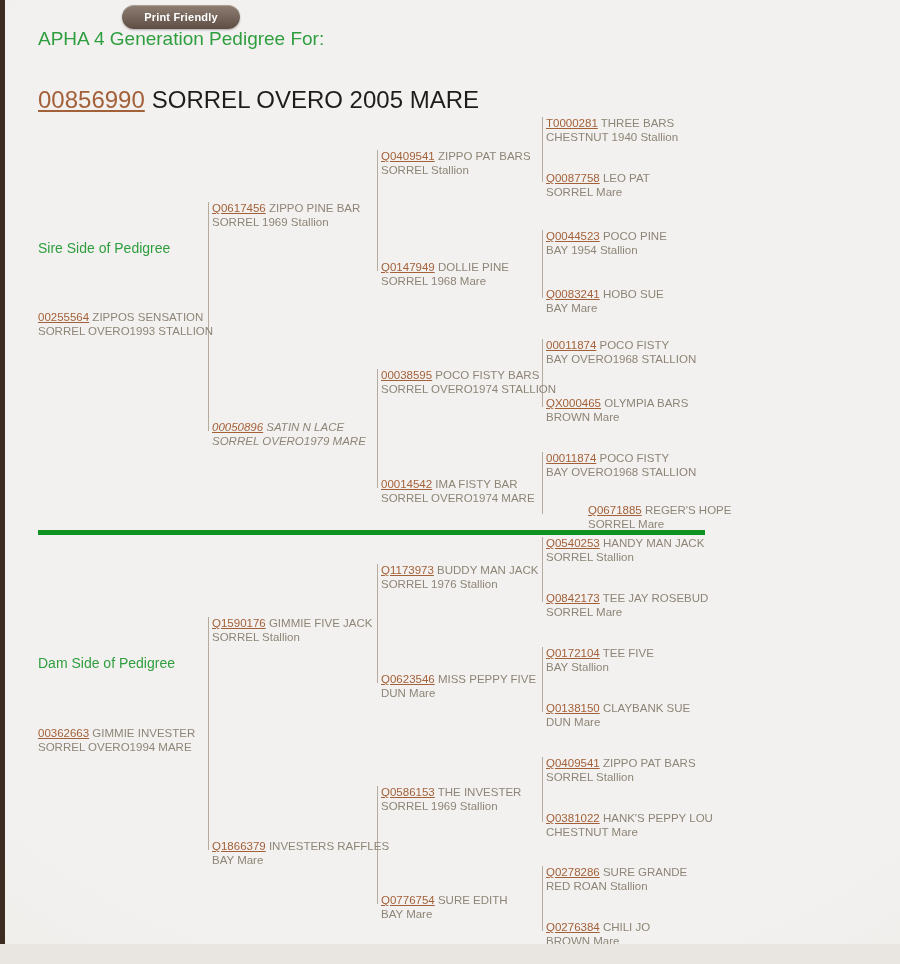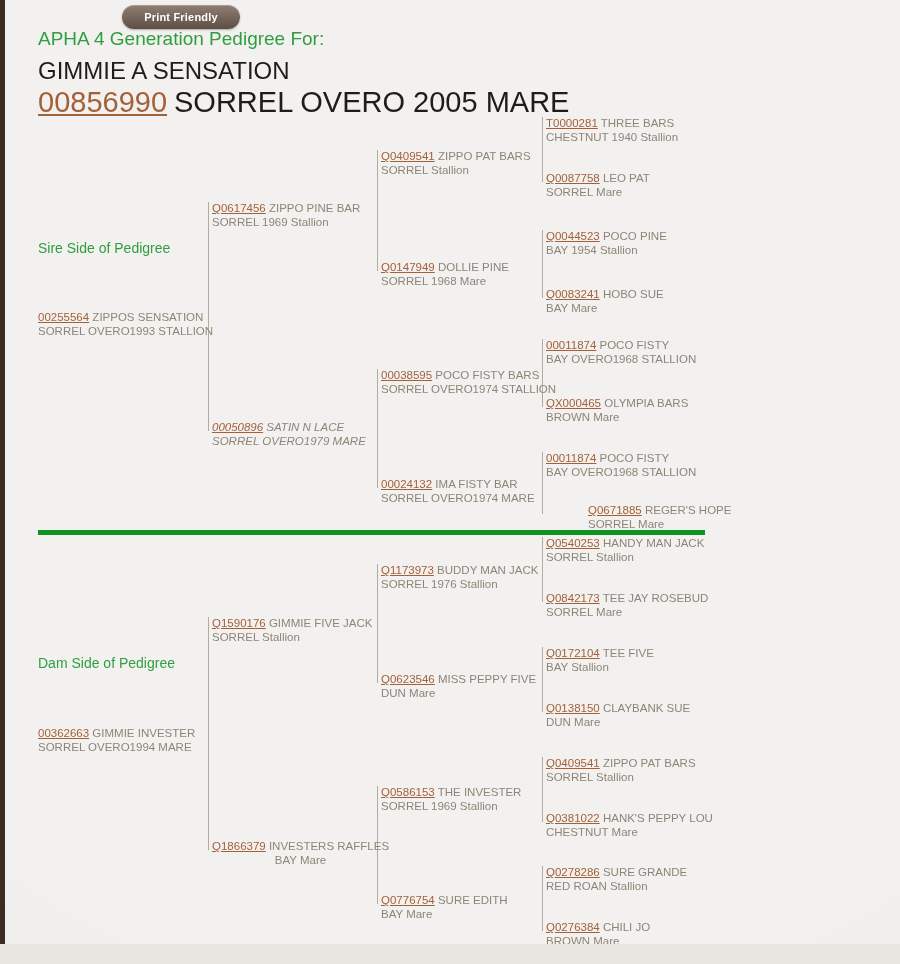--- a/index.html
+++ b/index.html
@@ -23,21 +23,21 @@
   .title{
     position:absolute; left:38px; top:28px;
     font-size:19px; color:#2f9e3f; white-space:nowrap;
   }
   .horse-name{
     position:absolute; left:38px; top:57px;
     font-size:24px; color:#1e1d1b; white-space:nowrap;
   }
   .horse-idline{
     position:absolute; left:38px; top:86px;
-    font-size:29px; color:#1e1d1b; white-space:nowrap;
+    font-size:24px; color:#1e1d1b; white-space:nowrap;
   }
   .horse-idline a{ color:#a3613a; text-decoration:underline; cursor:pointer;}
   .horse-idline .details{ margin-left:7px; }
   .side-label{
     position:absolute; left:38px;
     font-size:14px; color:#2f9e3f; white-space:nowrap;
   }
   .entry{
     position:absolute; font-size:11.5px; line-height:13.5px;
     color:#8d8577; white-space:nowrap;
@@ -55,21 +55,20 @@
 </head>
 <body>
 
 <div class="page">
   <div class="left-strip"></div>
 
   <button class="print-btn">Print Friendly</button>
 
   <div class="title">APHA 4 Generation Pedigree For:</div>
 
-  <div class="horse-name">GIMMIE A SENSATION</div>
 
   <div class="horse-idline">
     <a href="#">00856990</a><span class="details">SORREL OVERO 2005 MARE</span>
   </div>
 
   <div class="side-label" style="top:240px">Sire Side of Pedigree</div>
 
   <div class="side-label" style="top:655px">Dam Side of Pedigree</div>
 
   <div id="lines">
@@ -90,25 +89,25 @@
     </div>
 
   <div class="divider"></div>
 
   <div id="entries">
       <div class="entry" style="left: 38px; top: 311px;"><a class="hid" href="#">00255564</a><span class="hname"> ZIPPOS SENSATION</span><div class="hinfo">SORREL OVERO1993 STALLION</div></div>
       <div class="entry" style="left: 38px; top: 727px;"><a class="hid" href="#">00362663</a><span class="hname"> GIMMIE INVESTER</span><div class="hinfo">SORREL OVERO1994 MARE</div></div>
       <div class="entry" style="left: 212px; top: 202px;"><a class="hid" href="#">Q0617456</a><span class="hname"> ZIPPO PINE BAR</span><div class="hinfo">SORREL 1969 Stallion</div></div>
       <div class="entry" style="left: 212px; top: 421px; font-style: italic;"><a class="hid" href="#">00050896</a><span class="hname"> SATIN N LACE</span><div class="hinfo">SORREL OVERO1979 MARE</div></div>
       <div class="entry" style="left: 212px; top: 617px;"><a class="hid" href="#">Q1590176</a><span class="hname"> GIMMIE FIVE JACK</span><div class="hinfo">SORREL Stallion</div></div>
-      <div class="entry" style="left: 212px; top: 840px; text-align: center;"><a class="hid" href="#">Q1866379</a><span class="hname"> INVESTERS RAFFLES</span><div class="hinfo">BAY Mare</div></div>
+      <div class="entry" style="left: 212px; top: 840px;"><a class="hid" href="#">Q1866379</a><span class="hname"> INVESTERS RAFFLES</span><div class="hinfo">BAY Mare</div></div>
       <div class="entry" style="left: 381px; top: 150px;"><a class="hid" href="#">Q0409541</a><span class="hname"> ZIPPO PAT BARS</span><div class="hinfo">SORREL Stallion</div></div>
       <div class="entry" style="left: 381px; top: 261px;"><a class="hid" href="#">Q0147949</a><span class="hname"> DOLLIE PINE</span><div class="hinfo">SORREL 1968 Mare</div></div>
       <div class="entry" style="left: 381px; top: 369px;"><a class="hid" href="#">00038595</a><span class="hname"> POCO FISTY BARS</span><div class="hinfo">SORREL OVERO1974 STALLION</div></div>
-      <div class="entry" style="left: 381px; top: 478px;"><a class="hid" href="#">00024132</a><span class="hname"> IMA FISTY BAR</span><div class="hinfo">SORREL OVERO1974 MARE</div></div>
+      <div class="entry" style="left: 381px; top: 478px;"><a class="hid" href="#">00014542</a><span class="hname"> IMA FISTY BAR</span><div class="hinfo">SORREL OVERO1974 MARE</div></div>
       <div class="entry" style="left: 381px; top: 564px;"><a class="hid" href="#">Q1173973</a><span class="hname"> BUDDY MAN JACK</span><div class="hinfo">SORREL 1976 Stallion</div></div>
       <div class="entry" style="left: 381px; top: 673px;"><a class="hid" href="#">Q0623546</a><span class="hname"> MISS PEPPY FIVE</span><div class="hinfo">DUN Mare</div></div>
       <div class="entry" style="left: 381px; top: 786px;"><a class="hid" href="#">Q0586153</a><span class="hname"> THE INVESTER</span><div class="hinfo">SORREL 1969 Stallion</div></div>
       <div class="entry" style="left: 381px; top: 894px;"><a class="hid" href="#">Q0776754</a><span class="hname"> SURE EDITH</span><div class="hinfo">BAY Mare</div></div>
       <div class="entry" style="left: 546px; top: 117px;"><a class="hid" href="#">T0000281</a><span class="hname"> THREE BARS</span><div class="hinfo">CHESTNUT 1940 Stallion</div></div>
       <div class="entry" style="left: 546px; top: 172px;"><a class="hid" href="#">Q0087758</a><span class="hname"> LEO PAT</span><div class="hinfo">SORREL Mare</div></div>
       <div class="entry" style="left: 546px; top: 230px;"><a class="hid" href="#">Q0044523</a><span class="hname"> POCO PINE</span><div class="hinfo">BAY 1954 Stallion</div></div>
       <div class="entry" style="left: 546px; top: 288px;"><a class="hid" href="#">Q0083241</a><span class="hname"> HOBO SUE</span><div class="hinfo">BAY Mare</div></div>
       <div class="entry" style="left: 546px; top: 339px;"><a class="hid" href="#">00011874</a><span class="hname"> POCO FISTY</span><div class="hinfo">BAY OVERO1968 STALLION</div></div>
       <div class="entry" style="left: 546px; top: 397px;"><a class="hid" href="#">QX000465</a><span class="hname"> OLYMPIA BARS</span><div class="hinfo">BROWN Mare</div></div>

